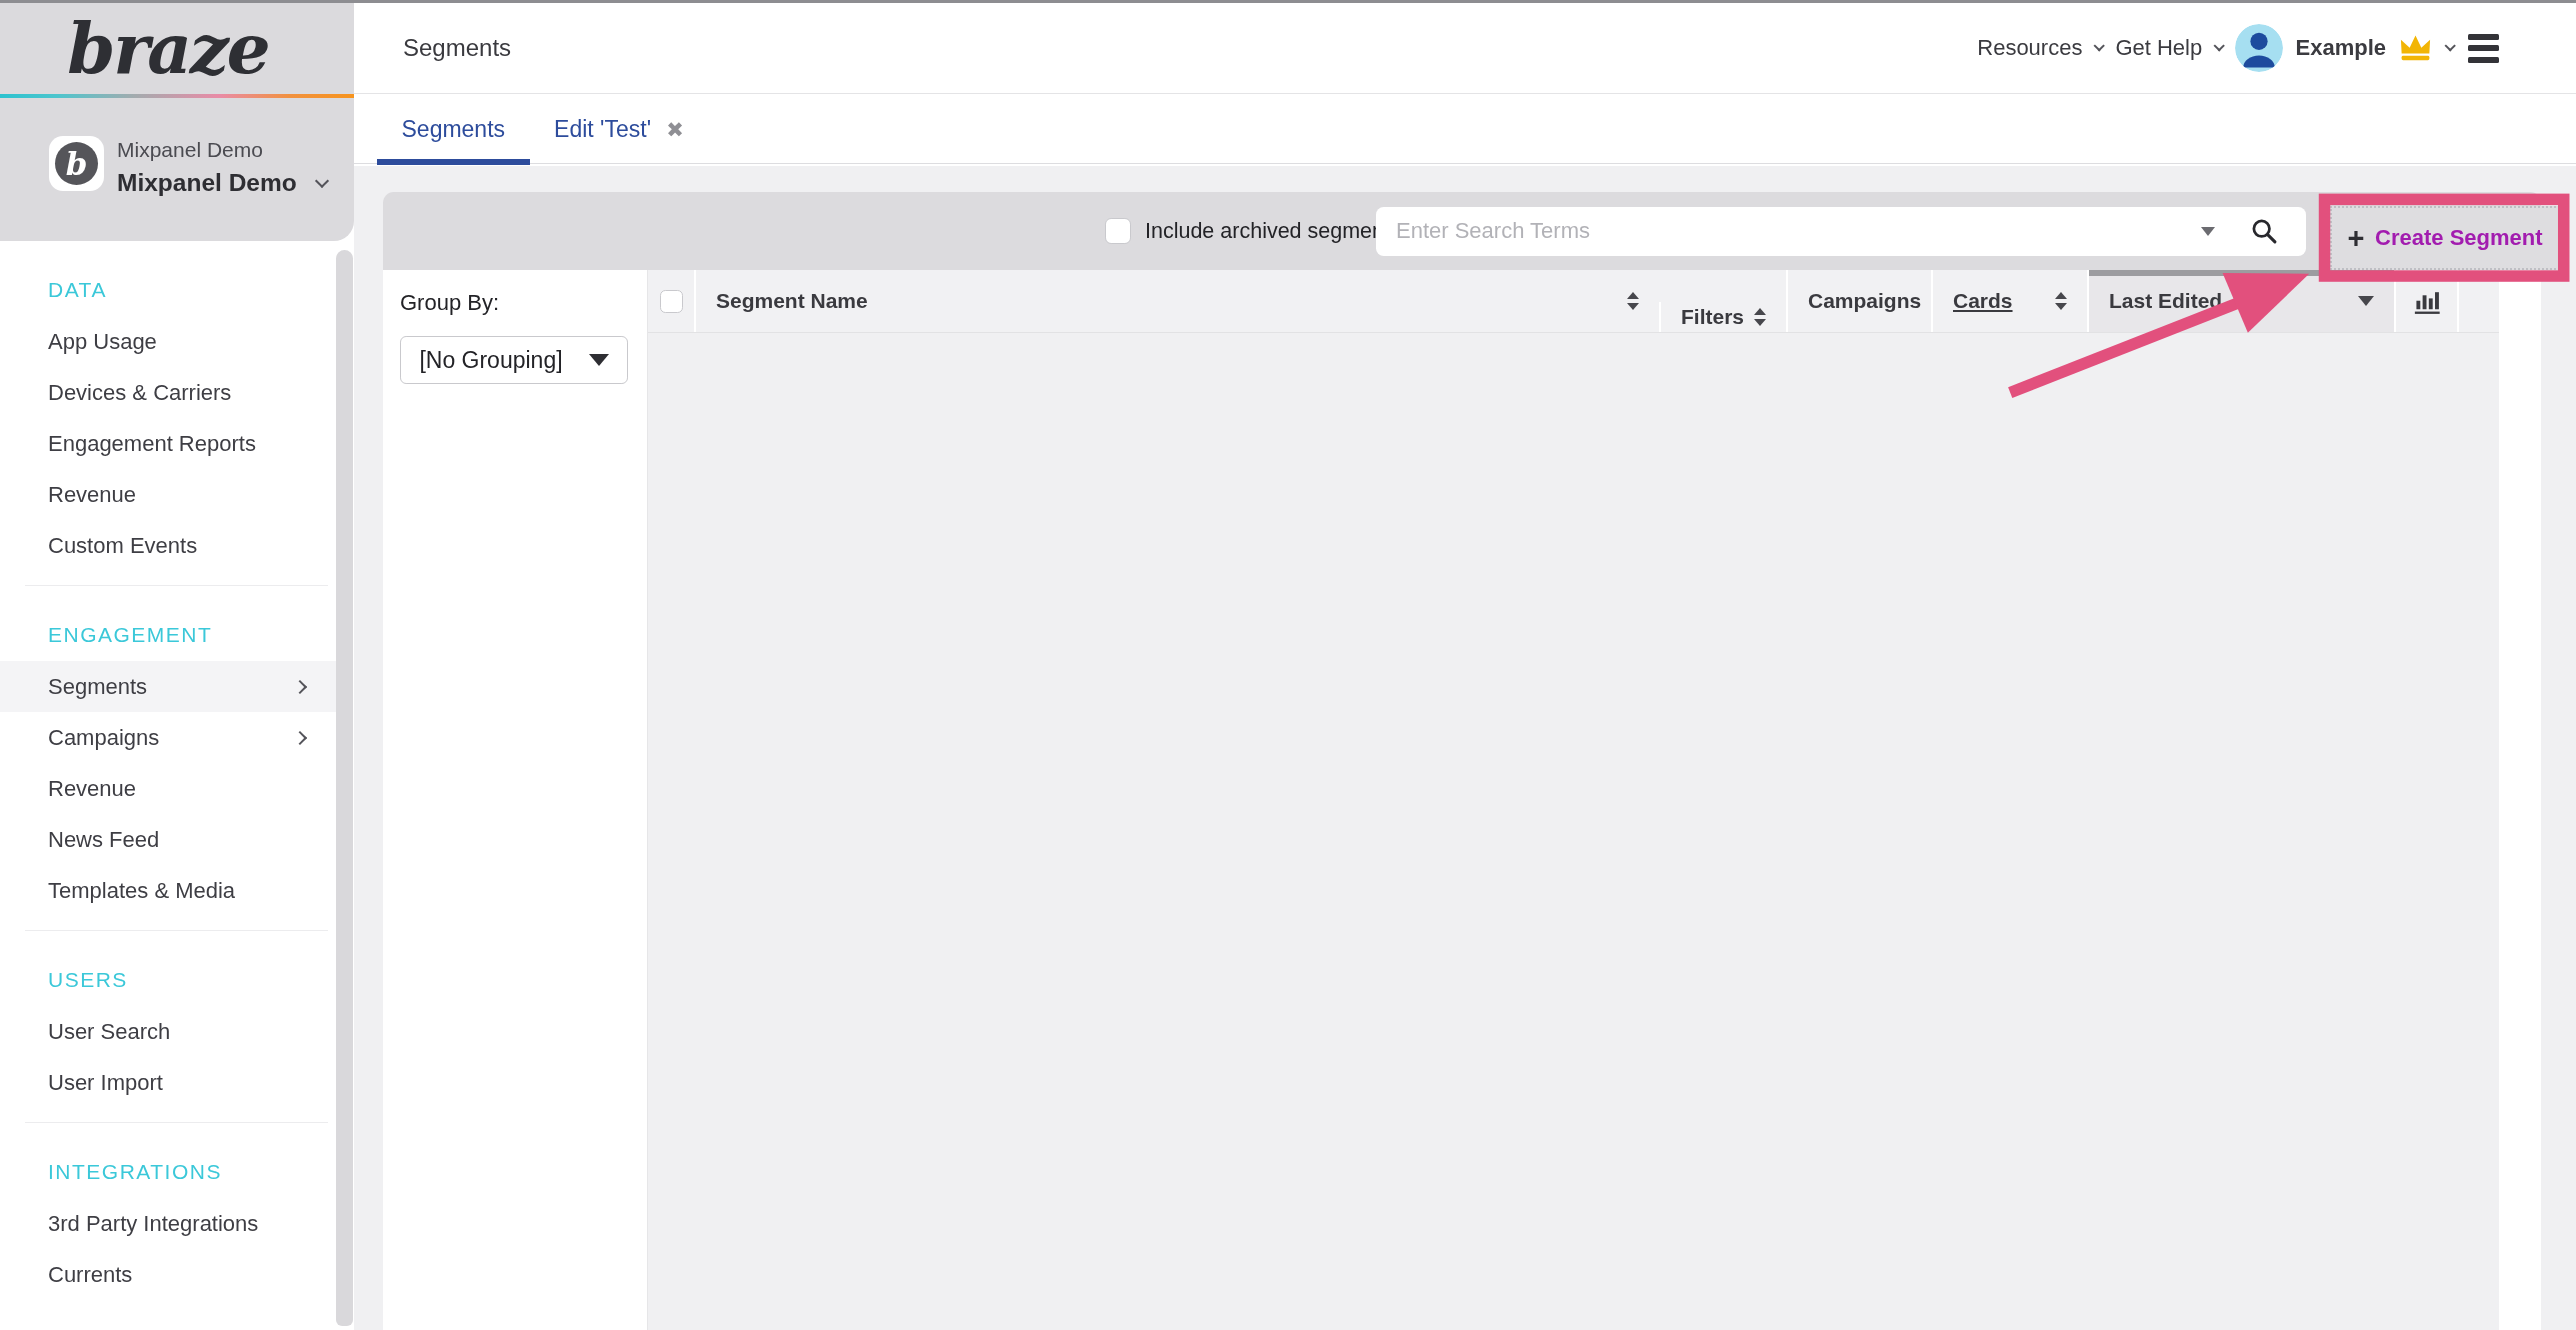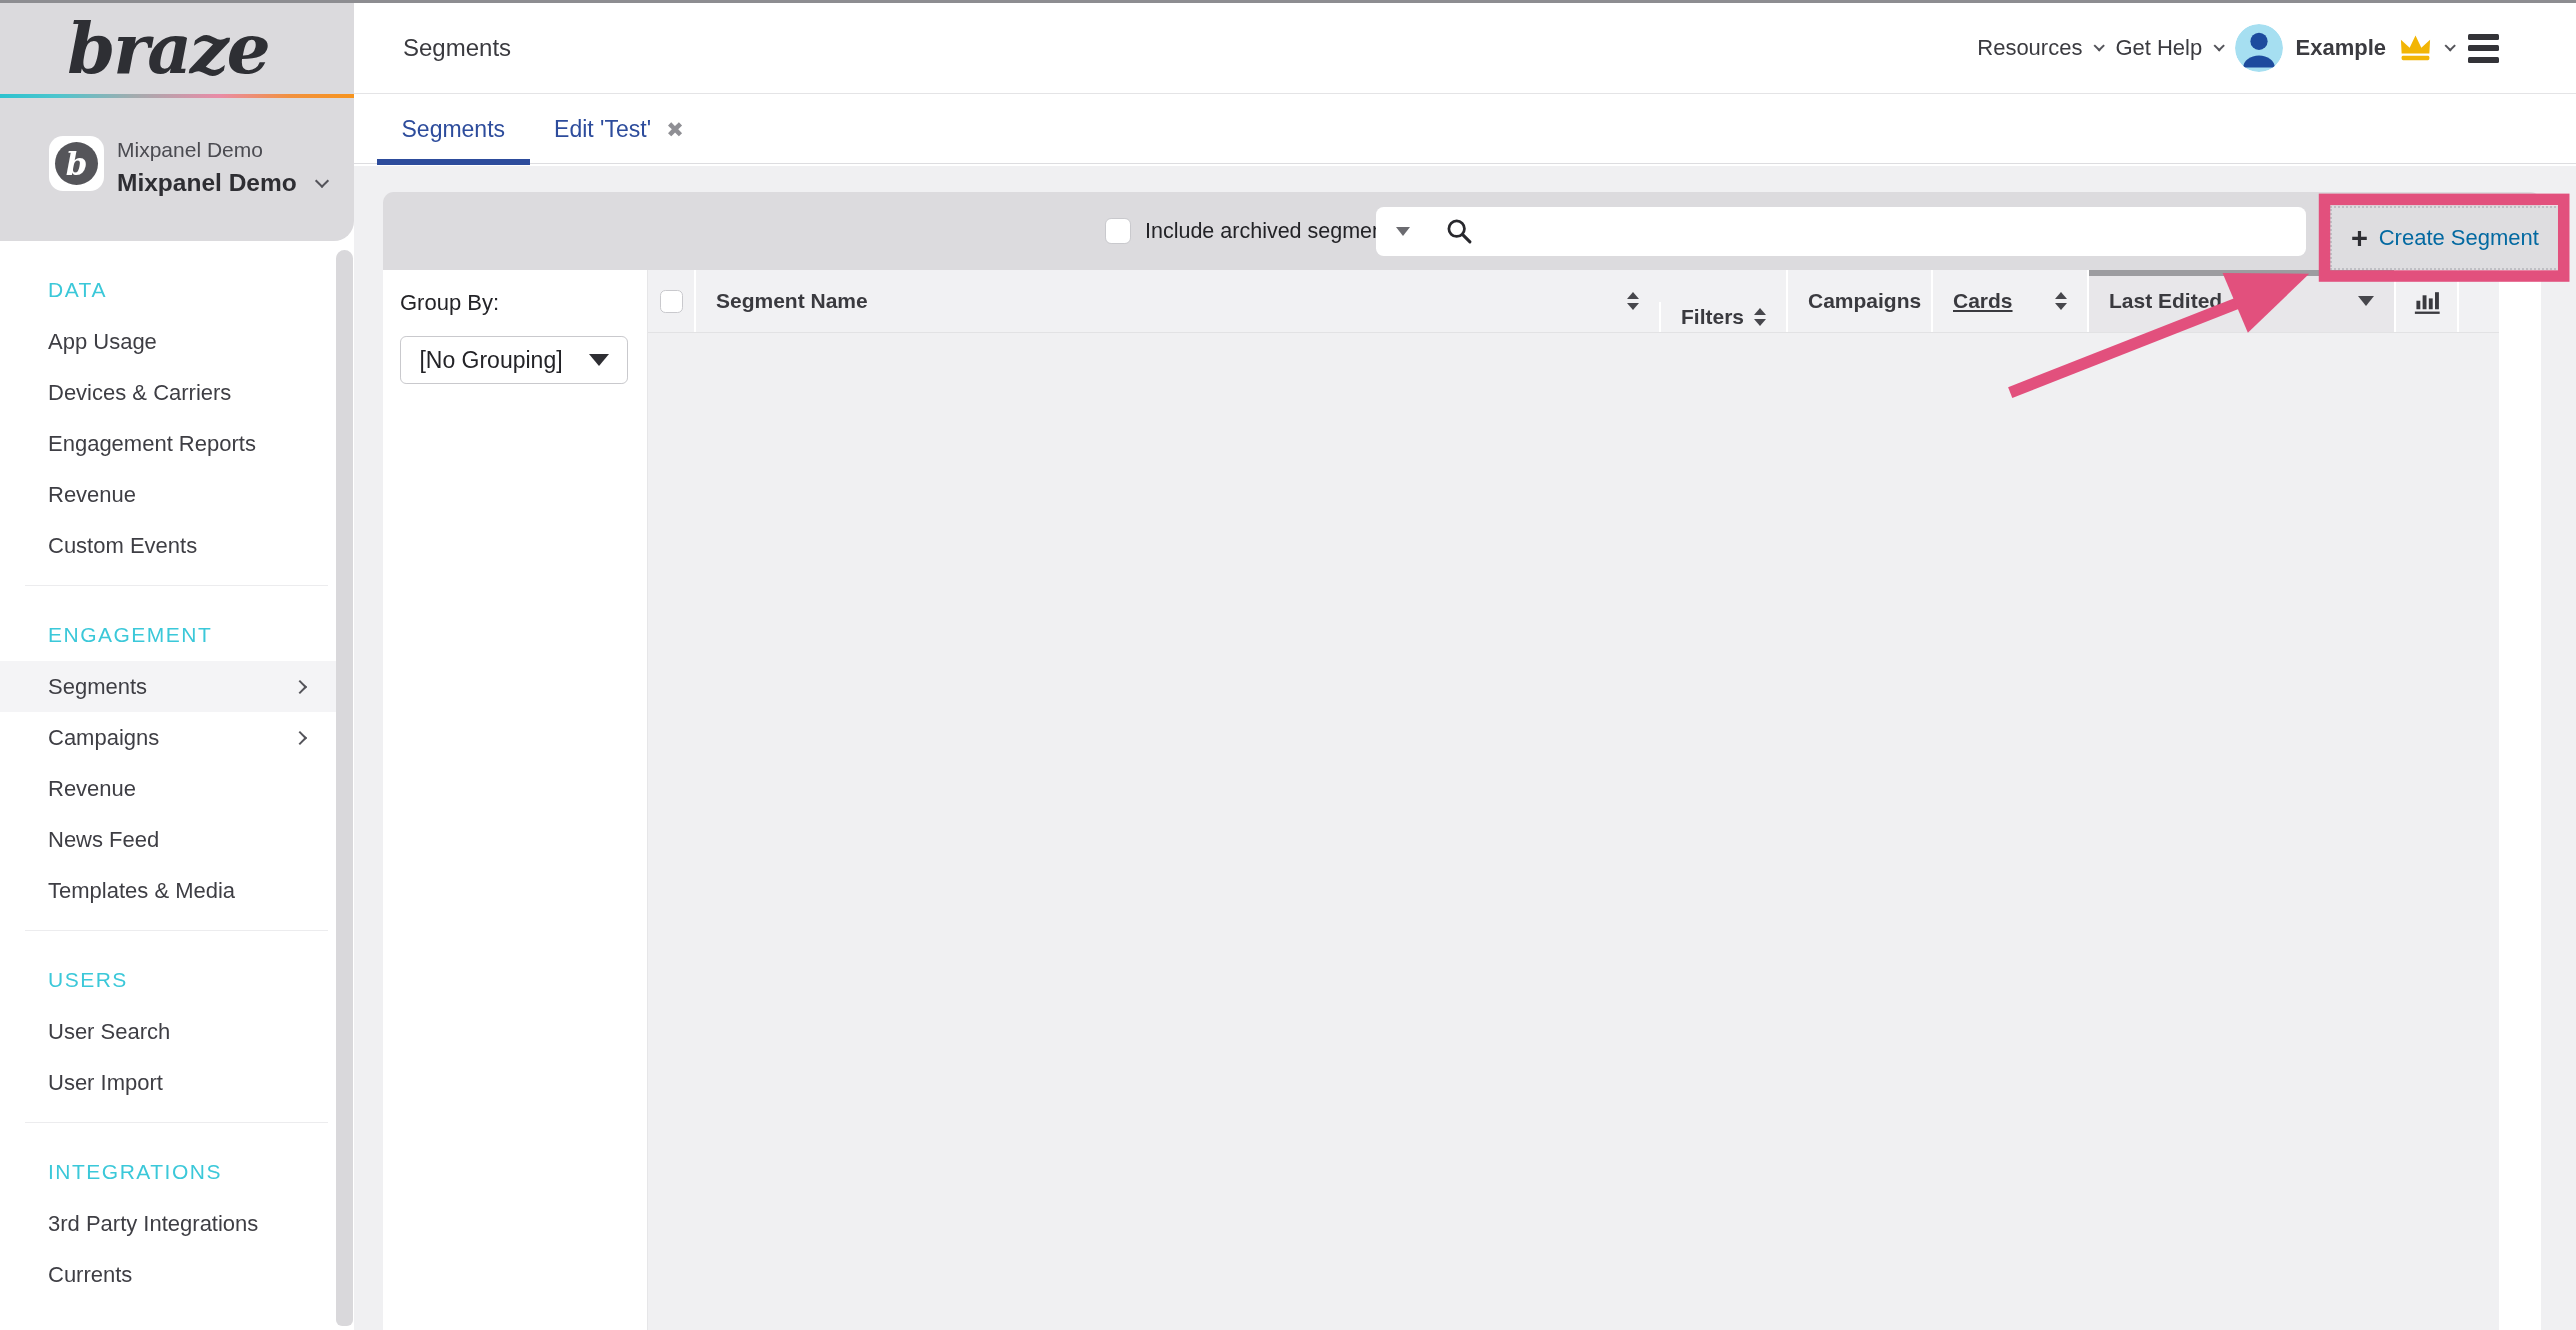--- a/index.html
+++ b/index.html
@@ -81,21 +81,21 @@
             border-radius:7.7px; display:flex; align-items:center; padding:0 28px 0 20px; }
   .search input { flex:1; border:none; outline:none; font-size:22px; color:#3b3b40; background:transparent;
                   font-family:"Liberation Sans", sans-serif; }
   .search input::placeholder { color:#b2b2b7; }
   .tri-down-sm { width:0; height:0; border-left:7.7px solid transparent; border-right:7.7px solid transparent;
                  border-top:9.2px solid #6b6b70; margin-right:35px; }
   .create-btn { position:absolute; left:1947px; top:14px; width:230px; height:64px; background:#dedde0;
                 border:2.3px dotted #bfbfc4; display:flex; align-items:center; justify-content:center;
                 gap:10.7px; cursor:pointer; }
   .create-plus { font-size:29px; font-weight:700; color:#2e2e33; line-height:1; }
-  .create-label { font-size:22px; font-weight:400; color:#0369a1;text-align:right; }
+  .create-label { font-size:22px; font-weight:700; color:#a21caf;text-align:right; }
 
   .body-row { flex:1; display:flex; }
   .groupby { width:265px; flex:none; background:#ffffff; border-right:1.5px solid #e6e6e8; padding:20px 17px 0 17px; }
   .gb-label { font-size:22px; color:#232327; margin-bottom:20px; }
   .gb-select { width:228px; height:48px; background:#ffffff; border:1.5px solid #c9c9cd; border-radius:6.1px;
                display:flex; align-items:center; justify-content:space-between; padding:0 18.4px;
                font-size:23px; color:#232327; cursor:pointer; }
   .tri-down-md { width:0; height:0; border-left:10px solid transparent; border-right:10px solid transparent;
                  border-top:12.3px solid #2e2e33; }
 
@@ -254,20 +254,21 @@
 
 <div class="content-bg"></div>
 
 <div class="panel">
   <div class="toolbar">
     <label class="archived">
       <span class="checkbox"></span>
       <span>Include archived segments</span>
     </label>
     <div class="search">
+      <input type="text" placeholder="Enter Search Terms" style="">
       <span class="tri-down-sm"></span>
       <svg width="28" height="28" viewBox="0 0 36 36">
         <circle cx="15" cy="15" r="10" fill="none" stroke="#28282d" stroke-width="3.5"></circle>
         <line x1="23" y1="23" x2="32" y2="32" stroke="#28282d" stroke-width="4" stroke-linecap="round"></line>
       </svg>
     </div>
     <div class="create-btn">
       <span class="create-plus">+</span>
       <span class="create-label">Create Segment</span>
     </div>

